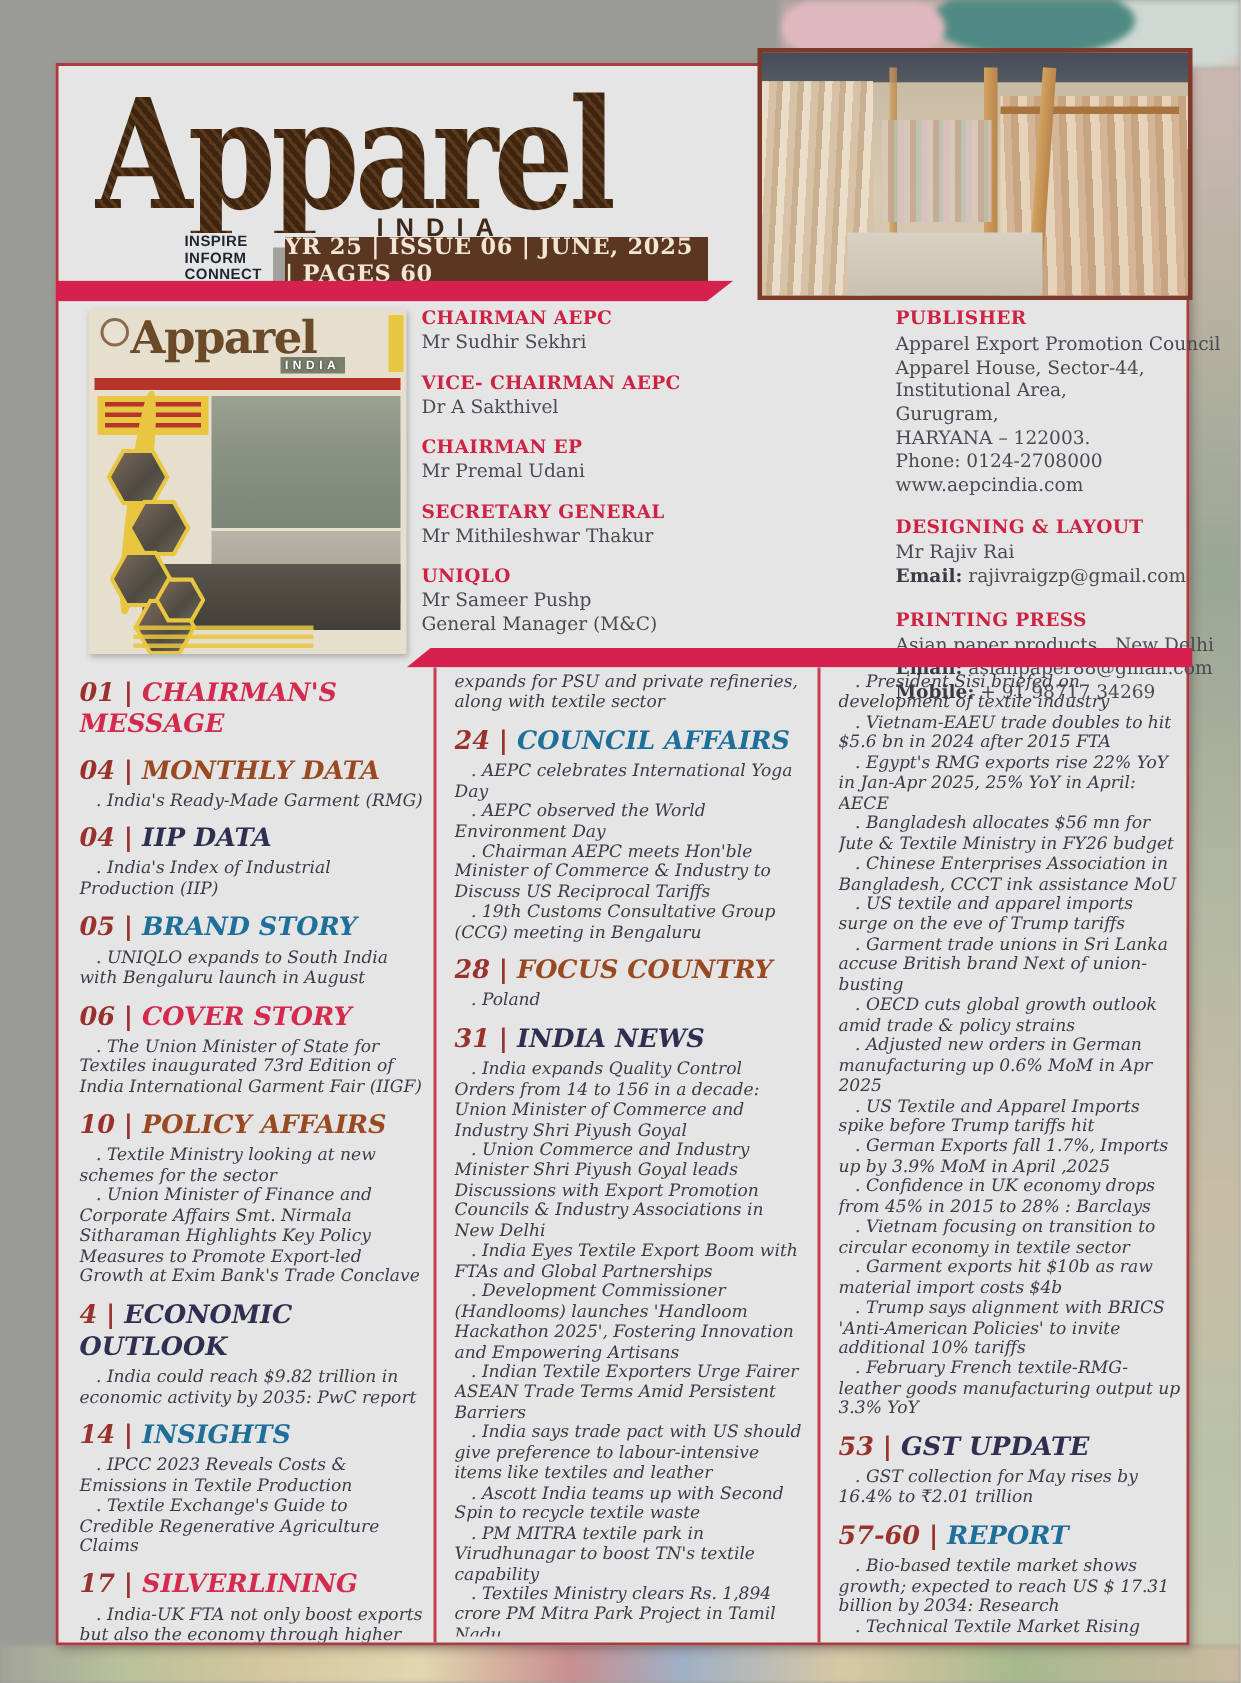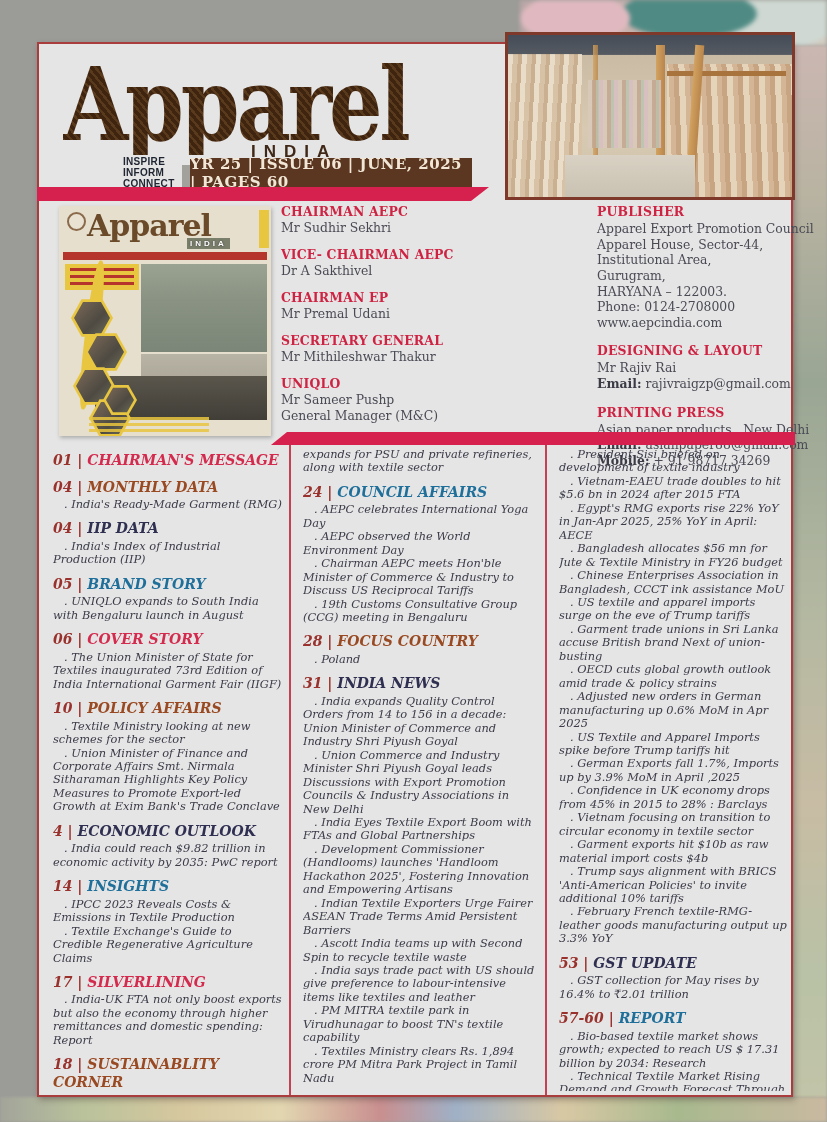--- a/index.html
+++ b/index.html
@@ -103,21 +103,21 @@
   
   .bar-toc{position:absolute;left:232px;top:388px;width:524px;height:13px;background:#d6204d;
     clip-path:polygon(16px 0,100% 0,100% 100%,0 100%);}
   .vdiv{position:absolute;top:401px;width:2px;height:650px;background:#c64054;}
   .vdiv.d1{left:250px;} .vdiv.d2{left:506px;}
   .toc-col{position:absolute;top:408px;height:643px;overflow:hidden;}
   .toc-col.c1{left:14px;width:230px;}
   .toc-col.c2{left:264px;width:234px;top:404px;}
   .toc-col.c3{left:520px;width:230px;top:404px;}
   .toc-block{margin-bottom:9px;}
-  .toc-head{font-style:italic;font-weight:bold;font-size:14px;line-height:1.25;margin-bottom:2px;}
+  .toc-head{font-style:italic;font-weight:bold;font-size:17px;line-height:1.25;margin-bottom:2px;}
   .toc-num{color:#99312c;}
   .toc-item,.toc-cont{font-style:italic;font-size:11.4px;line-height:1.18;color:#3b3b49;
     margin:0;text-indent:11px;}
   .toc-cont{text-indent:0;}
   .toc-item::before{content:". ";}
 </style>
 </head>
 <body>
 
 <div class="bg-topright"></div>
@@ -303,22 +303,22 @@
         <div class="toc-head"><span class="toc-num">28 | </span><span class="toc-title" style="color: rgb(154, 74, 34);">FOCUS COUNTRY</span></div>
         <p class="toc-item">Poland</p>
       </div>
       <div class="toc-block">
         <div class="toc-head"><span class="toc-num">31 | </span><span class="toc-title" style="color: rgb(47, 47, 82);">INDIA NEWS</span></div>
         <p class="toc-item">India expands Quality Control Orders from 14 to 156 in a decade: Union Minister of Commerce and Industry Shri Piyush Goyal</p>
         <p class="toc-item">Union Commerce and Industry Minister Shri Piyush Goyal leads Discussions with Export Promotion Councils &amp; Industry Associations in New Delhi</p>
         <p class="toc-item">India Eyes Textile Export Boom with FTAs and Global Partnerships</p>
         <p class="toc-item">Development Commissioner (Handlooms) launches 'Handloom Hackathon 2025', Fostering Innovation and Empowering Artisans</p>
         <p class="toc-item">Indian Textile Exporters Urge Fairer ASEAN Trade Terms Amid Persistent Barriers</p>
+        <p class="toc-item">India says trade pact with US should give preference to labour-intensive items like textiles and leather</p>
         <p class="toc-item">Ascott India teams up with Second Spin to recycle textile waste</p>
-        <p class="toc-item">India says trade pact with US should give preference to labour-intensive items like textiles and leather</p>
         <p class="toc-item">PM MITRA textile park in Virudhunagar to boost TN's textile capability</p>
         <p class="toc-item">Textiles Ministry clears Rs. 1,894 crore PM Mitra Park Project in Tamil Nadu</p>
       </div>
       <div class="toc-block">
         <div class="toc-head"><span class="toc-num">39 | </span><span class="toc-title" style="color: rgb(212, 42, 77);">GLOBAL NEWS</span></div>
       </div>
     </div>
   <div class="toc-col c3">
       <div class="toc-block">
         <p class="toc-item">President Sisi briefed on development of textile industry</p>

